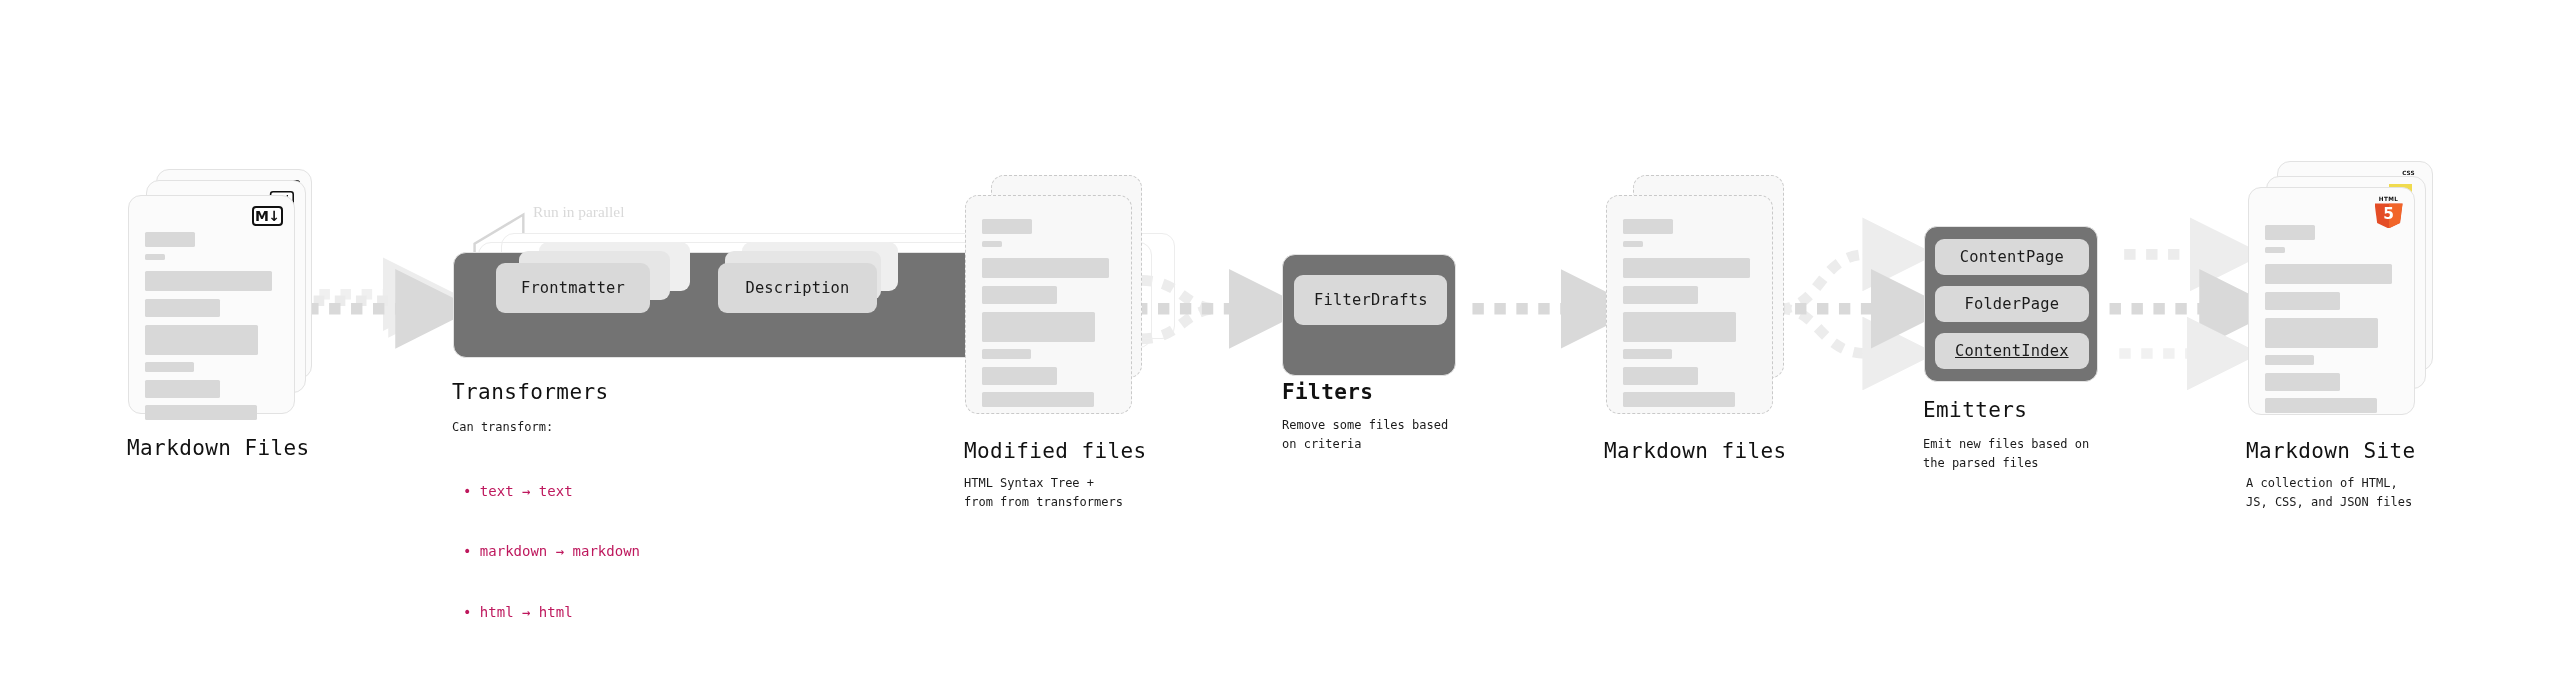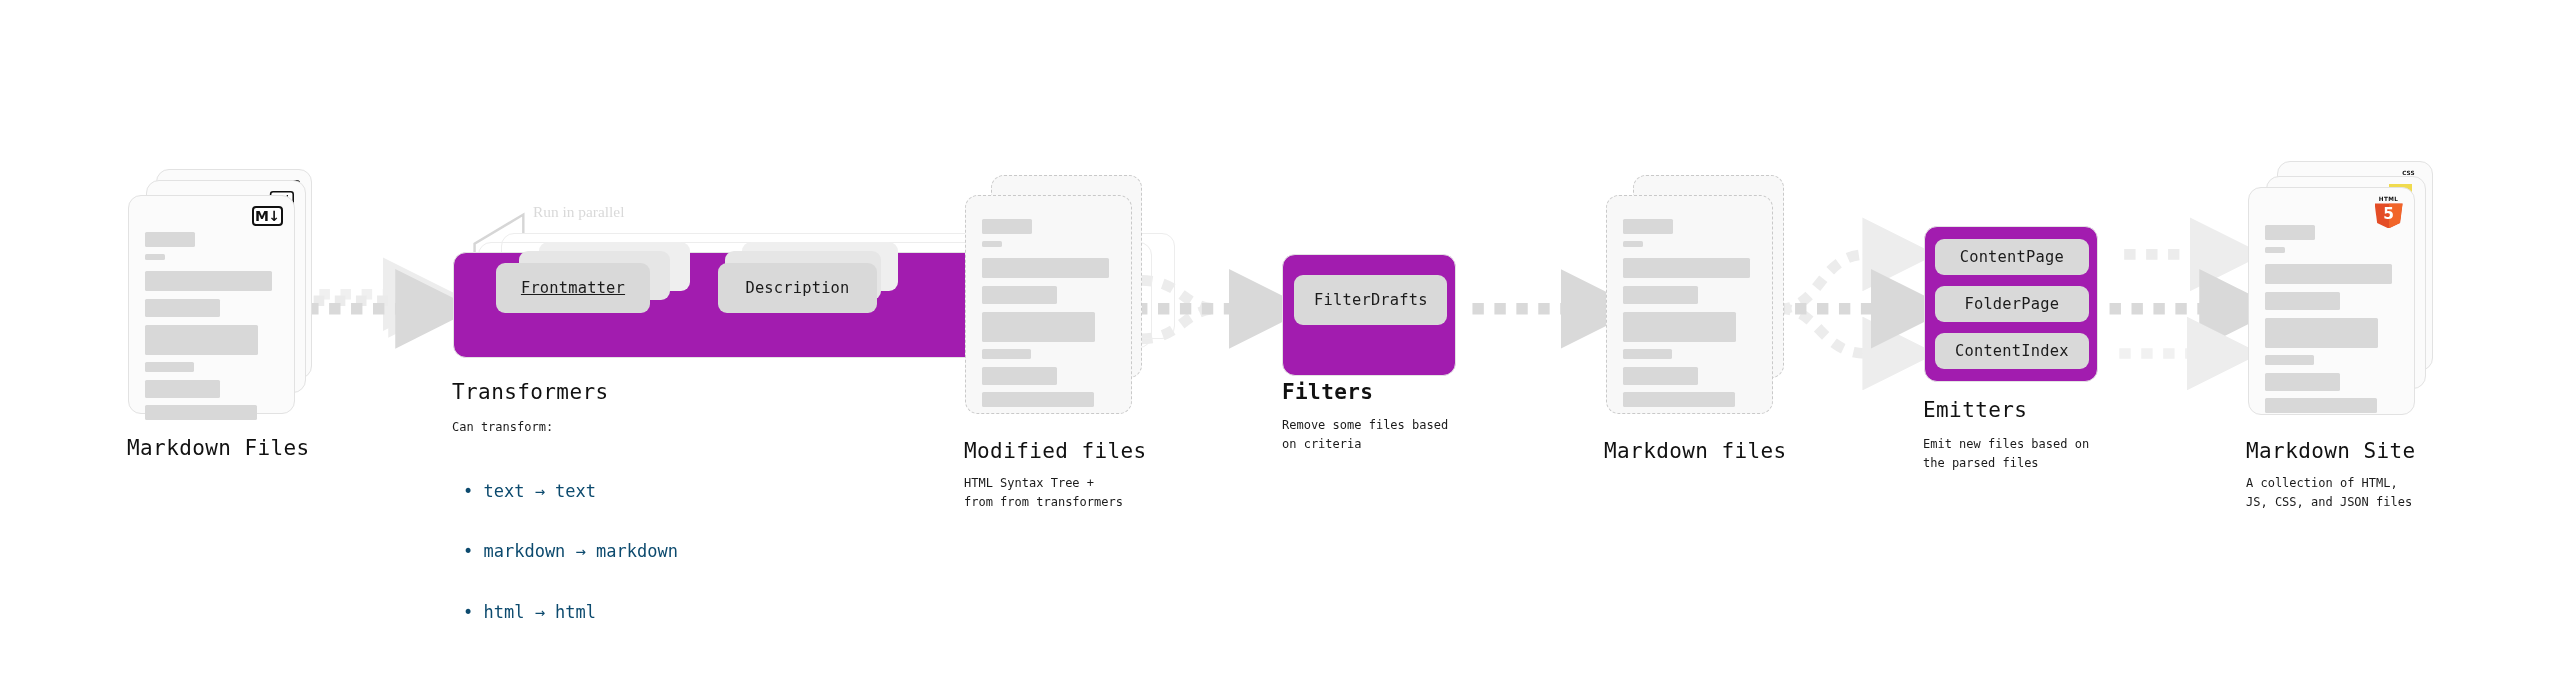--- a/index.html
+++ b/index.html
@@ -72,21 +72,21 @@
   .css-badge .t{
     position:absolute;top:0;left:0;width:18px;text-align:center;
     font-family:"DejaVu Sans","Liberation Sans",sans-serif;
     font-size:5.7px;font-weight:bold;color:#111;line-height:7.3px;
   }
   .js-badge{width:23px;height:13px;background:#f0db4f;}
 
   
   .groupbox{
     position:absolute;box-sizing:border-box;
-    background:#a21caf;border:1.6px solid #e3e3e3;border-radius:13px;
+    background:#737373;border:1.6px solid #e3e3e3;border-radius:13px;
   }
   .groupbox.ghost{background:transparent;border-color:#ededed;}
   .chip{
     position:absolute;box-sizing:border-box;
     background:#d9d9d9;border-radius:9px;
     display:flex;align-items:center;justify-content:center;
     font-size:15.4px;color:#1b1b1b;letter-spacing:0.2px;white-space:nowrap;
   }
   .chip.ghost1{background:#e6e6e6;}
   .chip.ghost2{background:#efefef;}
@@ -94,21 +94,21 @@
   
   .title{
     position:absolute;font-size:21px;letter-spacing:0.4px;color:#111;white-space:nowrap;
   }
   .sub{
     position:absolute;font-size:12px;line-height:18.7px;color:#1b1b1b;white-space:pre;
   }
   .ghosttext{
     position:absolute;font-size:15.4px;color:#d9d9d9;white-space:nowrap;
   }
-  .bullets{position:absolute;font-size:17px;line-height:20.3px;color:#0c4a6e;white-space:pre;}
+  .bullets{position:absolute;font-size:14px;line-height:20.3px;color:#be185d;white-space:pre;}
 
   svg.overlay{position:absolute;left:0;top:0;width:2576px;height:681px;pointer-events:none;}
 </style>
 </head>
 <body>
 
 <div id="stage">
 
   <svg class="overlay" viewBox="0 0 3170 838">
     <defs>
@@ -196,21 +196,21 @@
     </div>
     <div class="title" style="left:127px;top:436px;">Markdown Files</div>
   </div>
 
   <div class="abs">
     <div class="groupbox ghost" style="left:501px;top:233px;width:674px;height:106px;"></div>
     <div class="groupbox ghost" style="left:478px;top:242px;width:674px;height:106px;"></div>
     <div class="groupbox" style="left:453px;top:252px;width:676px;height:106px;">
       <div class="chip ghost2" style="left:85px;top:-11.4px;width:151px;height:49px;"></div>
       <div class="chip ghost1" style="left:65px;top:-1.6px;width:151px;height:49px;"></div>
-      <div class="chip" style="left:42px;top:9.8px;width:154px;height:50px;text-decoration:underline;">Frontmatter</div>
+      <div class="chip" style="left:42px;top:9.8px;width:154px;height:50px;">Frontmatter</div>
 
       <div class="chip ghost2" style="left:288px;top:-11.4px;width:156px;height:49px;"></div>
       <div class="chip ghost1" style="left:271px;top:-1.6px;width:156px;height:49px;"></div>
       <div class="chip" style="left:244px;top:9.8px;width:159px;height:50px;margin-left:20px;">Description</div>
     </div>
 
     <div class="ghosttext" style="left:533px;top:203px;font-family:Liberation Serif, serif;">Run in parallel</div>
 
     <div class="title" style="left:452px;top:380px;">Transformers</div>
     <div class="sub" style="left:452px;top:418px;">Can transform:</div>
@@ -263,21 +263,21 @@
         <div class="ln" style="width:112px;height:14.6px;"></div>
       </div>
     </div>
     <div class="title" style="left:1604px;top:439px;">Markdown files</div>
   </div>
 
   <div class="abs">
     <div class="groupbox" style="left:1924px;top:226px;width:174px;height:156px;">
       <div class="chip" style="left:9.8px;top:12.2px;width:154px;height:36px;">ContentPage</div>
       <div class="chip" style="left:9.8px;top:59px;width:154px;height:36px;">FolderPage</div>
-      <div class="chip" style="left:9.8px;top:106px;width:154px;height:36px;">ContentIndex</div>
+      <div class="chip" style="left:9.8px;top:106px;width:154px;height:36px;text-decoration:underline;">ContentIndex</div>
     </div>
     <div class="title" style="left:1923px;top:398px;">Emitters</div>
     <div class="sub" style="left:1923px;top:435px;">Emit new files based on
 the parsed files</div>
   </div>
 
   <div class="abs">
     <div class="card" style="left:2277px;top:161px;width:156px;height:210px;">
       <div class="badge" style="right:14.6px;top:8.1px;">
         <div class="css-badge">

